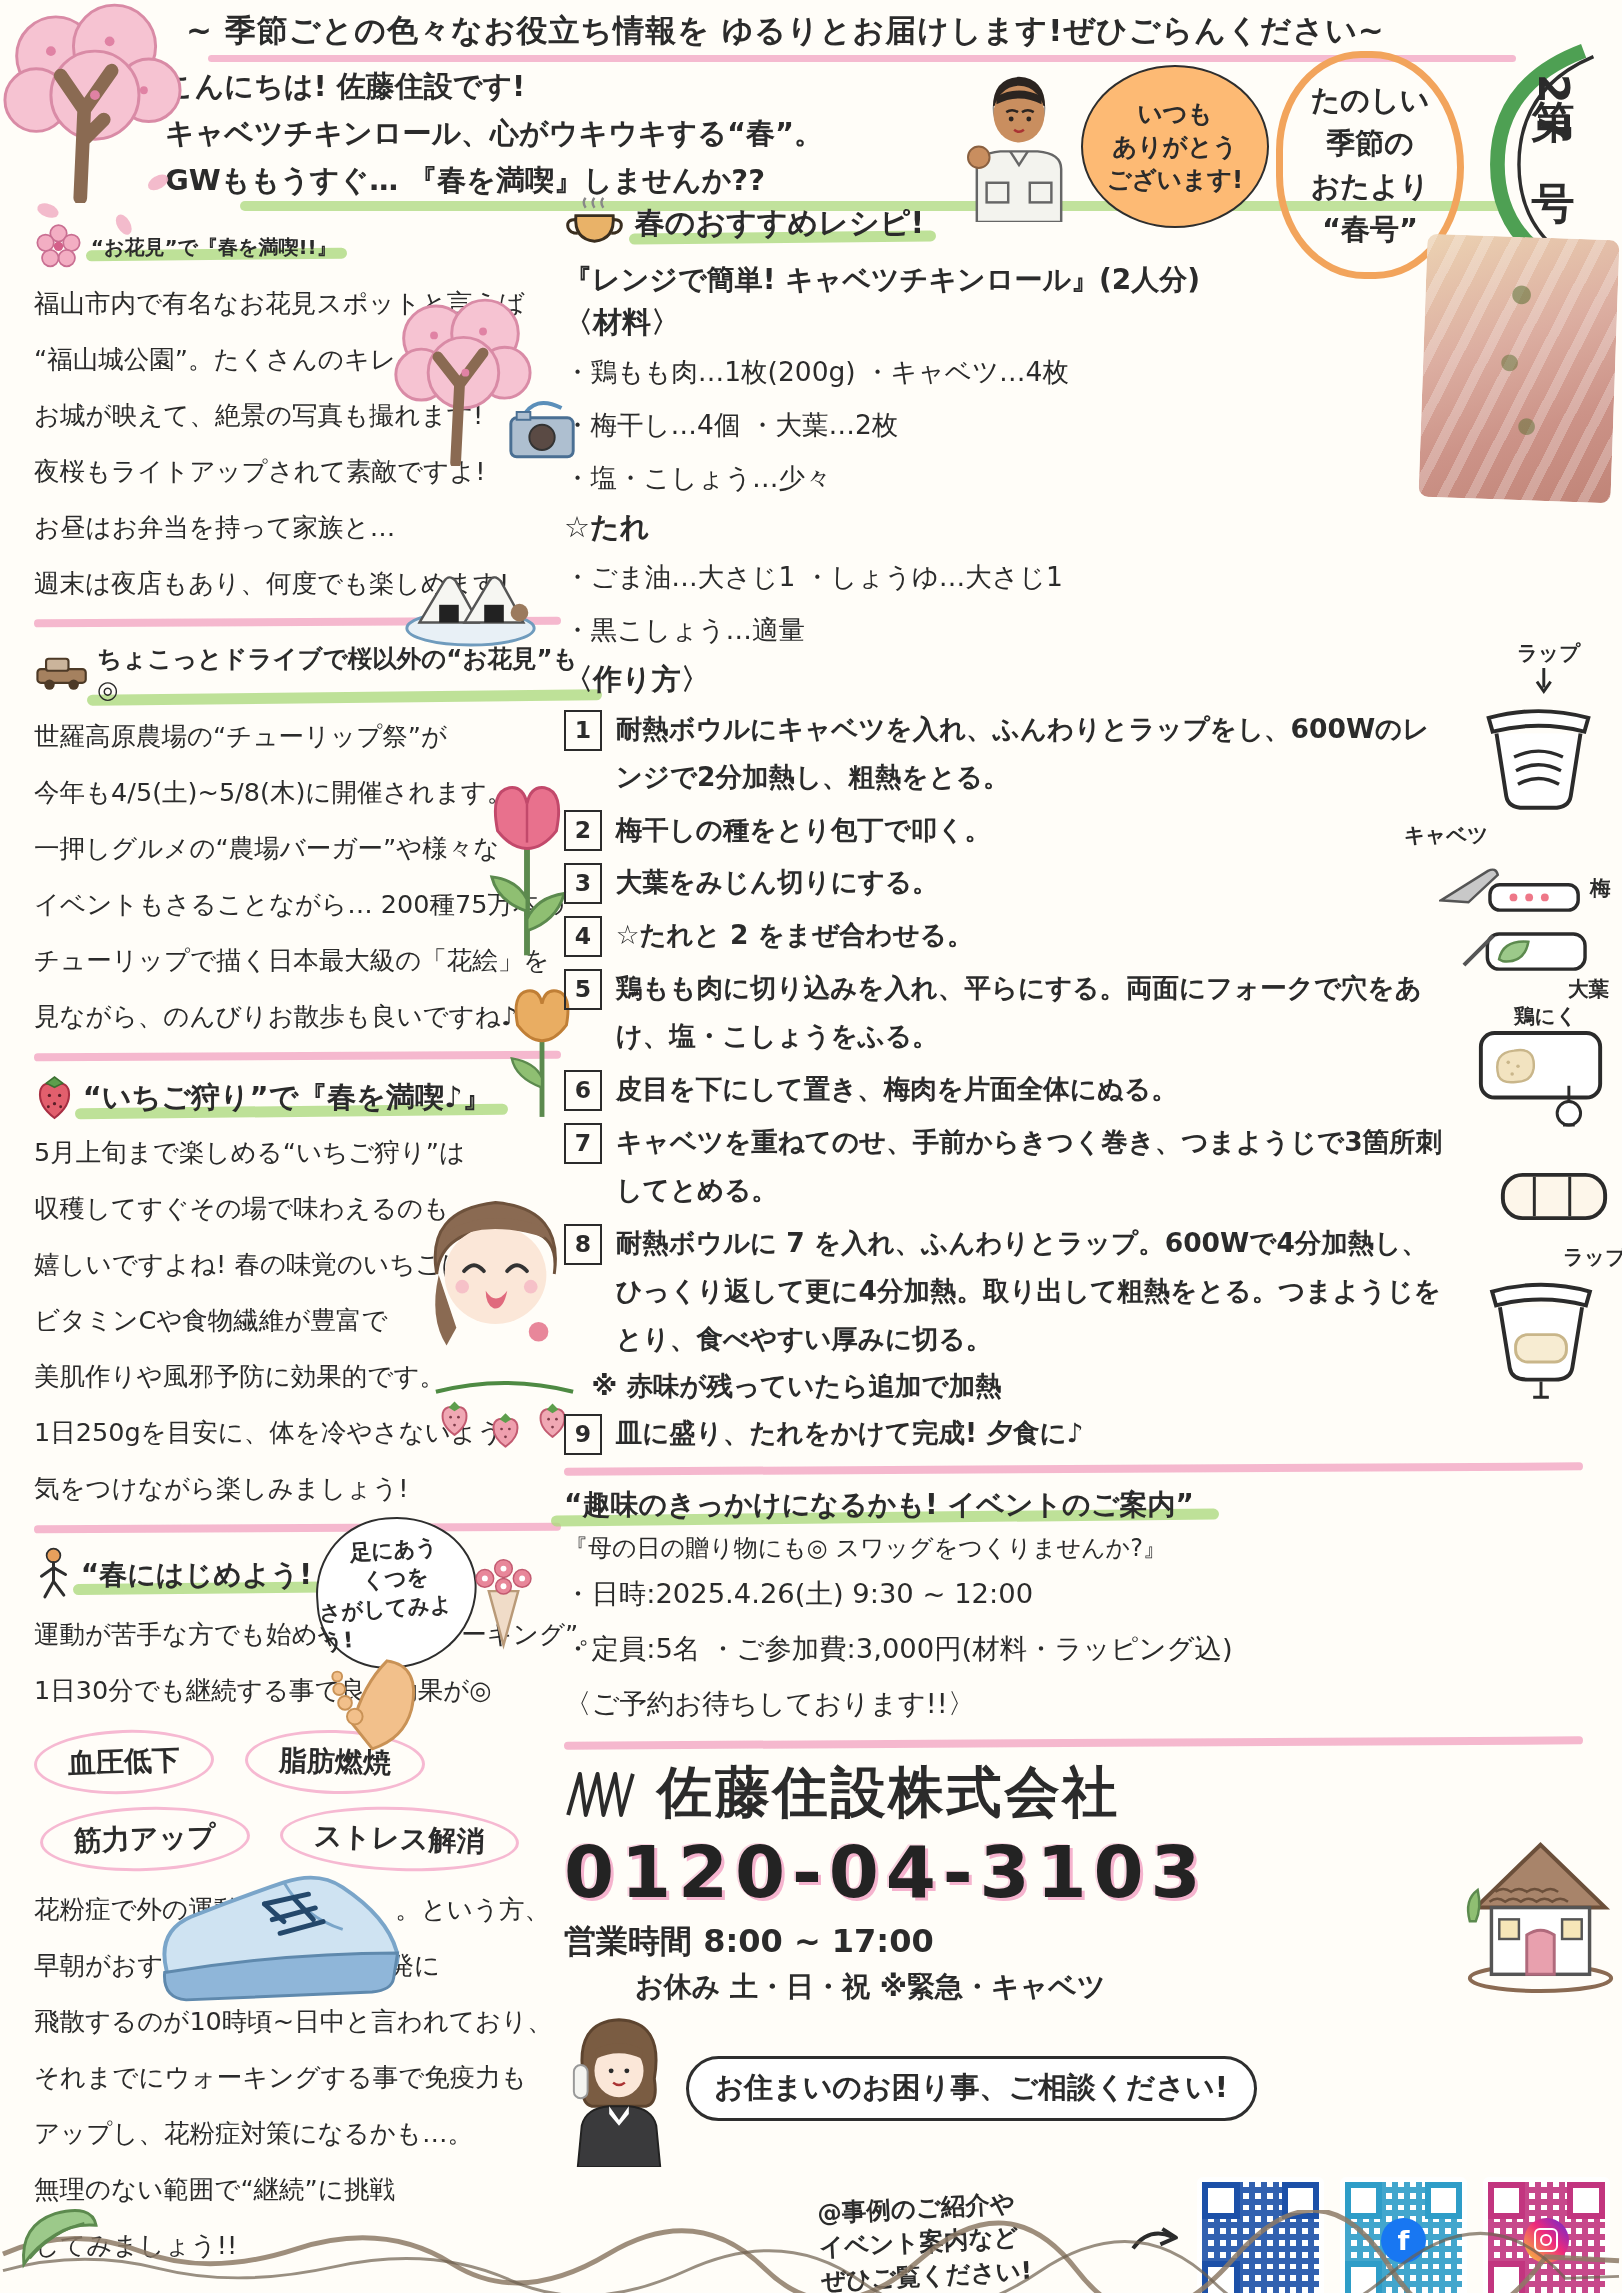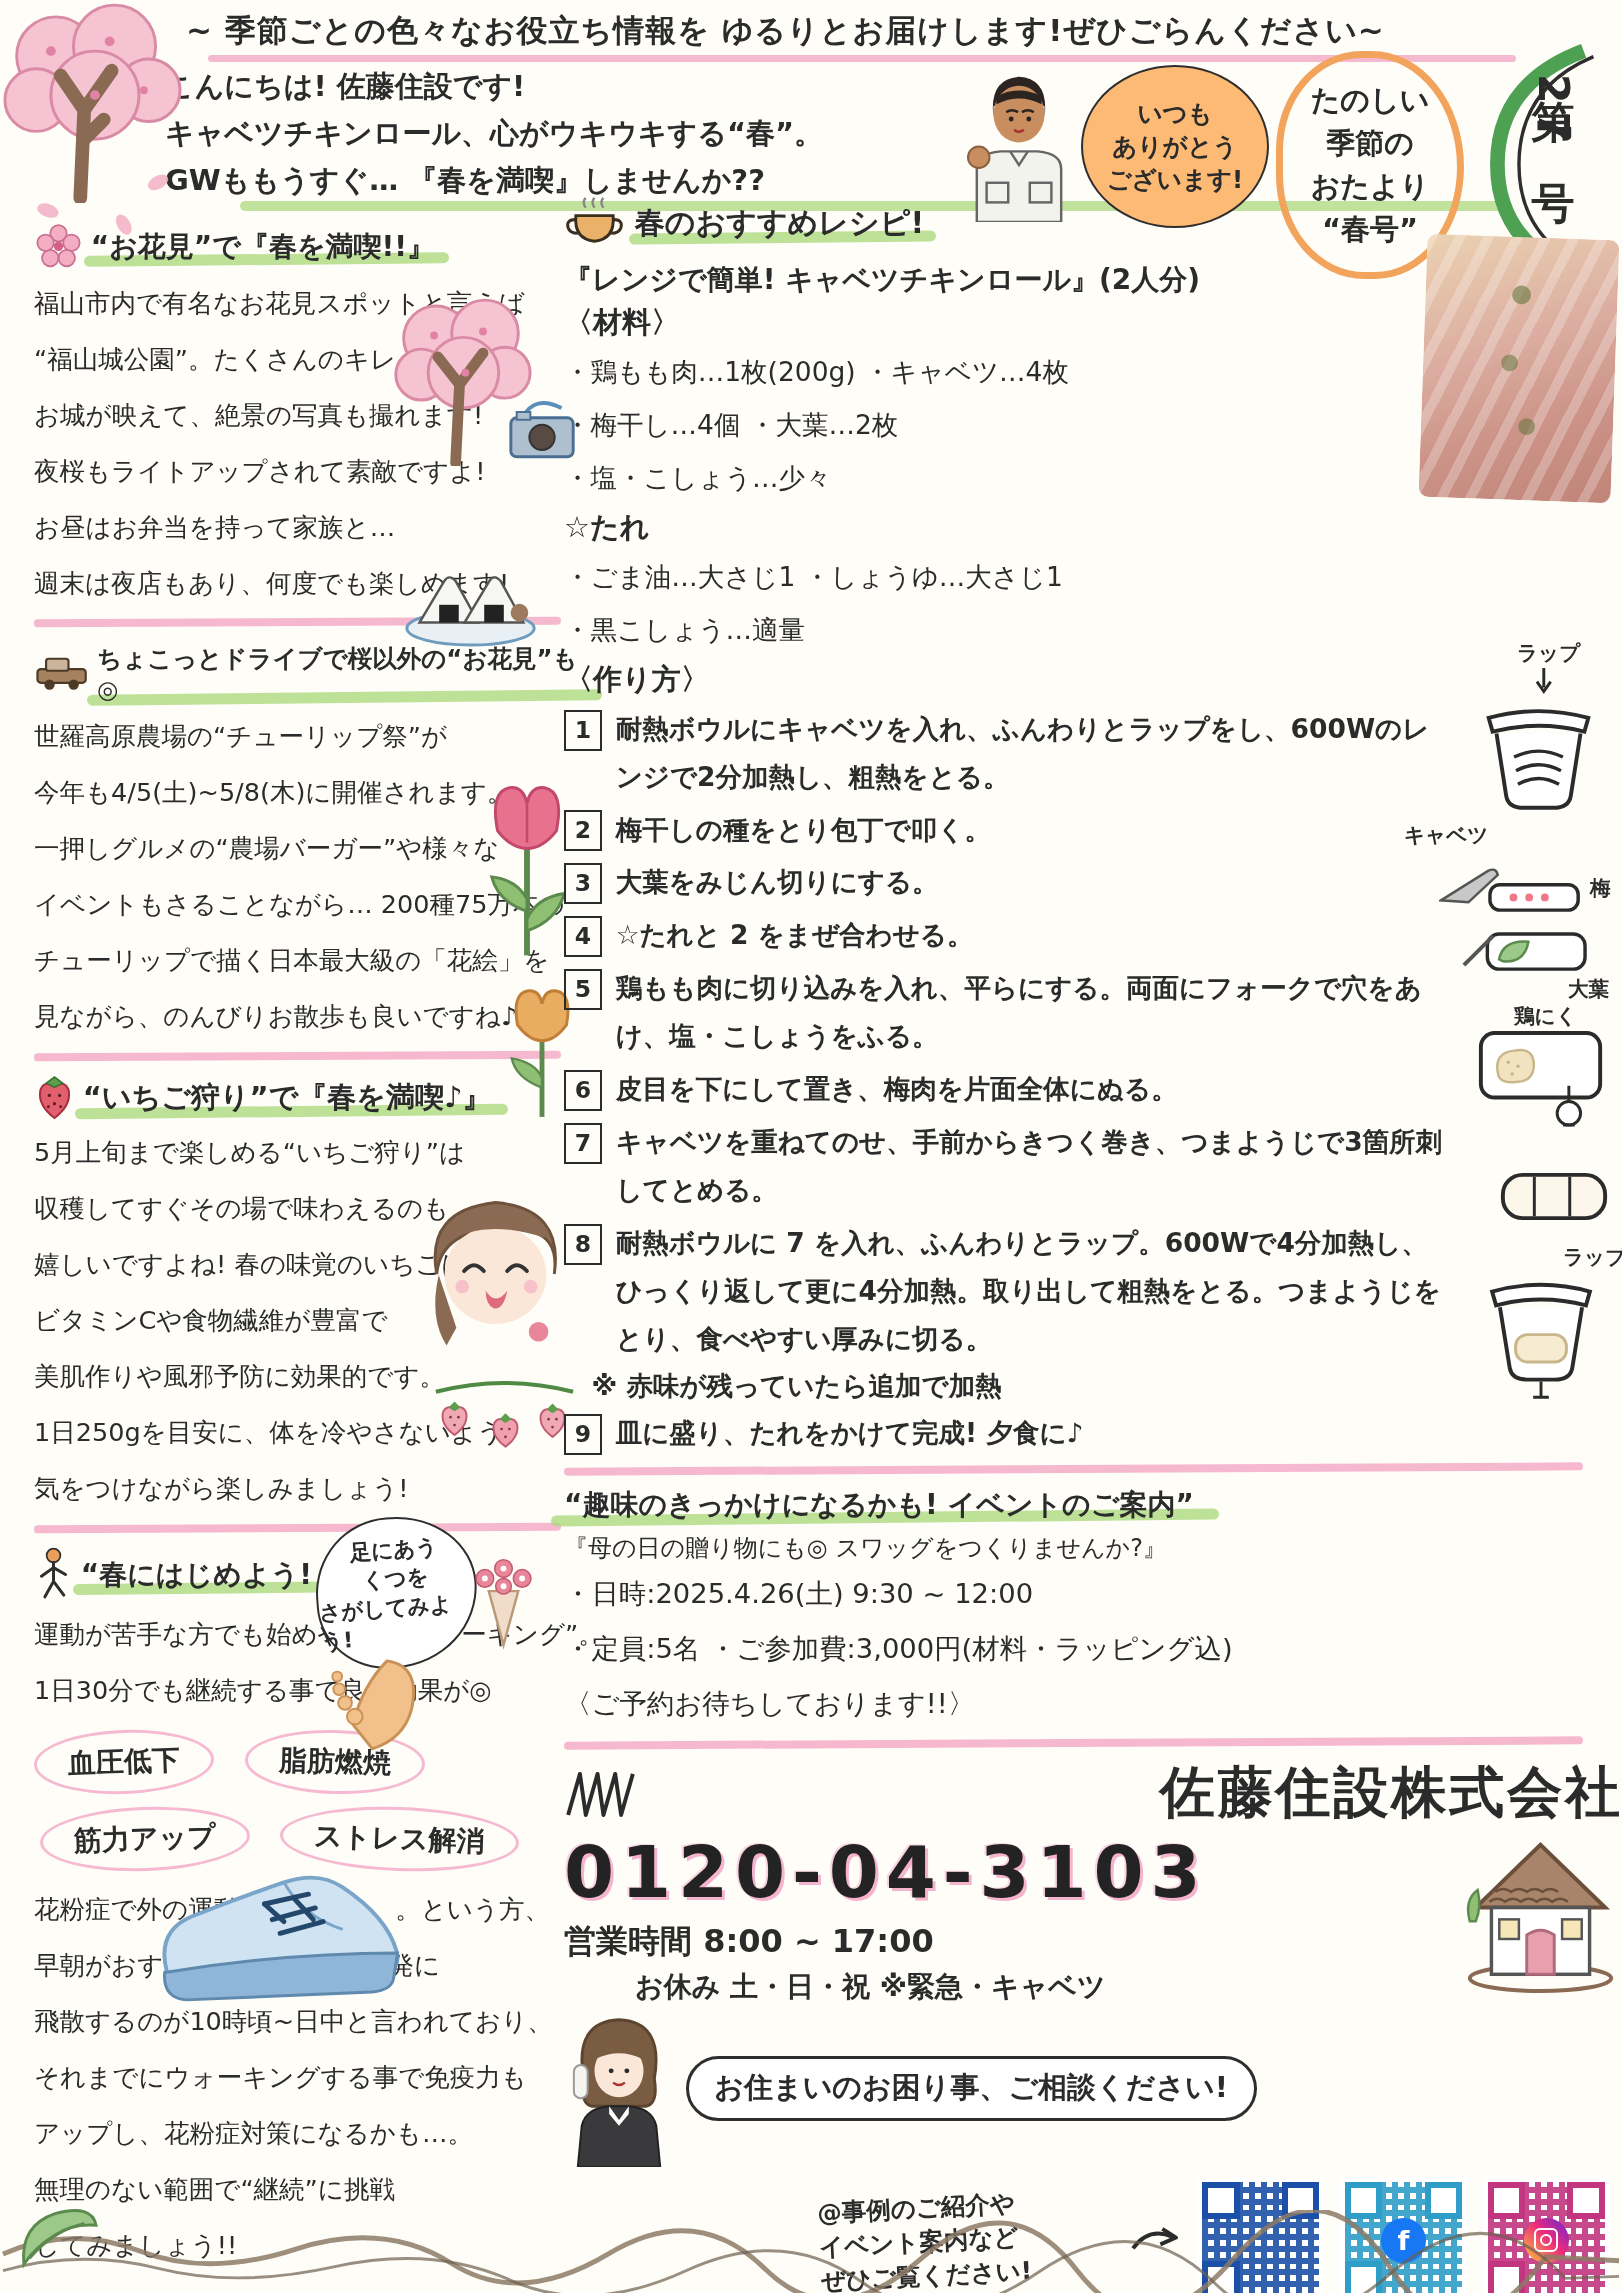--- a/index.html
+++ b/index.html
@@ -35,42 +35,42 @@
   
   .col{position:absolute;}
   #colL{left:34px;top:208px;width:549px;}
   #colR{left:564px;top:196px;width:1059px;}
   .sec-title{margin:15.7px 0 3.9px;font-weight:700;display:flex;align-items:center;gap:7.8px;}
   .hl{position:relative;display:inline-block;z-index:0;}
   .hl::after{
     content:"";position:absolute;left:-2%;right:-4%;bottom:1px;height:10.8px;
     background:#aeda7f;opacity:.8;border-radius:5.9px;z-index:-1;transform:rotate(-0.6deg);
   }
-  .t1{font-size:28px;} .t2{font-size:24.5px;} .t3{font-size:29px;} .t4{font-size:28px;}
+  .t1{font-size:20px;} .t2{font-size:24.5px;} .t3{font-size:29px;} .t4{font-size:28px;}
   .tline{font-size:25.5px;line-height:56px;white-space:nowrap;font-weight:500;}
   .rule-pink{height:7.8px;background:#f3abc7;border-radius:3.9px;opacity:.85;margin:7.8px 0 2px;width:96%;transform:rotate(-.3deg);}
   .pills{margin:5.9px 0 2px;}
   .pill{
     display:inline-block;border:3.9px solid #f6b9d2;border-radius:50%;
     padding:9.8px 31px;font-size:28px;font-weight:600;margin:5.9px 25.5px 7.8px 0;transform:rotate(-2deg);
   }
   
   .rtitle-row{display:flex;align-items:center;gap:9.8px;font-weight:700;font-size:30px;}
   .rsub{font-size:28px;font-weight:700;margin:9.8px 0 3.9px;white-space:nowrap;}
   .rhead{font-size:29px;font-weight:700;margin:4px 0 2px;}
   .rline{font-size:26.5px;line-height:53px;white-space:nowrap;font-weight:500;}
   .step{display:flex;align-items:flex-start;gap:13.7px;margin:4.9px 0;width:887px;}
   .stepno{flex:none;border:2.5px solid #2b2b2b;padding:0 8.8px;font-size:23.5px;line-height:37px;margin-top:4.9px;font-weight:600;}
   .steptext{font-size:26.5px;line-height:48px;font-weight:700;}
   .rnote{font-size:26.5px;font-weight:600;margin:2px 0 2px 27.4px;}
   
   .ev-title{font-size:28px;font-weight:700;margin-top:13.7px;}
   .ev-sub{font-size:24px;font-weight:400;margin:7.8px 0 2px;}
   .ev-line{font-size:27.4px;line-height:55px;white-space:nowrap;font-weight:500;}
-  .cname-row{display:flex;align-items:center;gap:10px;margin-top:9.8px;justify-content:space-between;}
+  .cname-row{display:flex;align-items:center;gap:20px;margin-top:9.8px;}
   .cname{font-size:55px;font-weight:800;letter-spacing:2.9px;}
   .phone{font-size:72px;font-weight:800;letter-spacing:6.9px;color:#232323;
          text-shadow:2.9px 2.9px 0 rgba(242,160,195,.8),-2px -1px 0 rgba(242,160,195,.45);}
   .hours{font-size:32px;font-weight:600;margin-top:5.9px;}
   .closed{font-size:28px;font-weight:600;margin:3.9px 0 0 71px;}
   .consult{display:flex;align-items:center;gap:11.8px;margin-top:3.9px;}
   .cloud{border:3.4px solid #2e2e2e;border-radius:47px;padding:9.8px 25.5px;font-size:29px;font-weight:700;background:#fff;white-space:nowrap;}
   .snsrow{display:flex;align-items:center;gap:15.7px;margin:9.8px 0 0 255px;}
   .snsnote{font-size:24.5px;font-weight:600;line-height:34px;transform:rotate(-3deg);width:294px;}
   .qr{width:127px;height:127px;background:#fff;border-radius:5.9px;position:relative;flex:none;}

